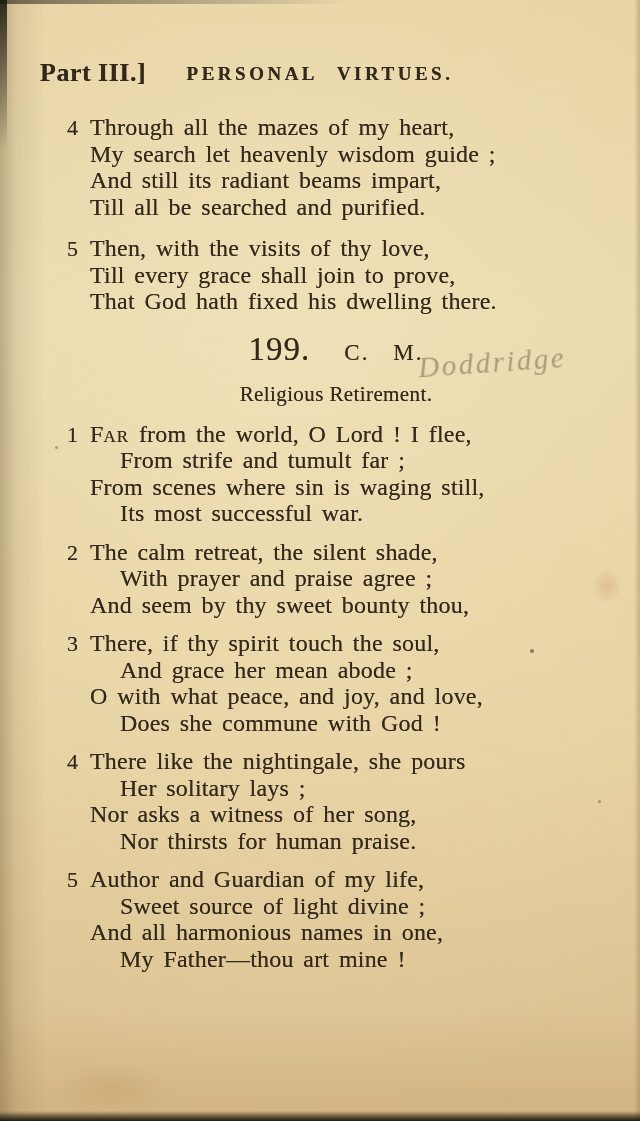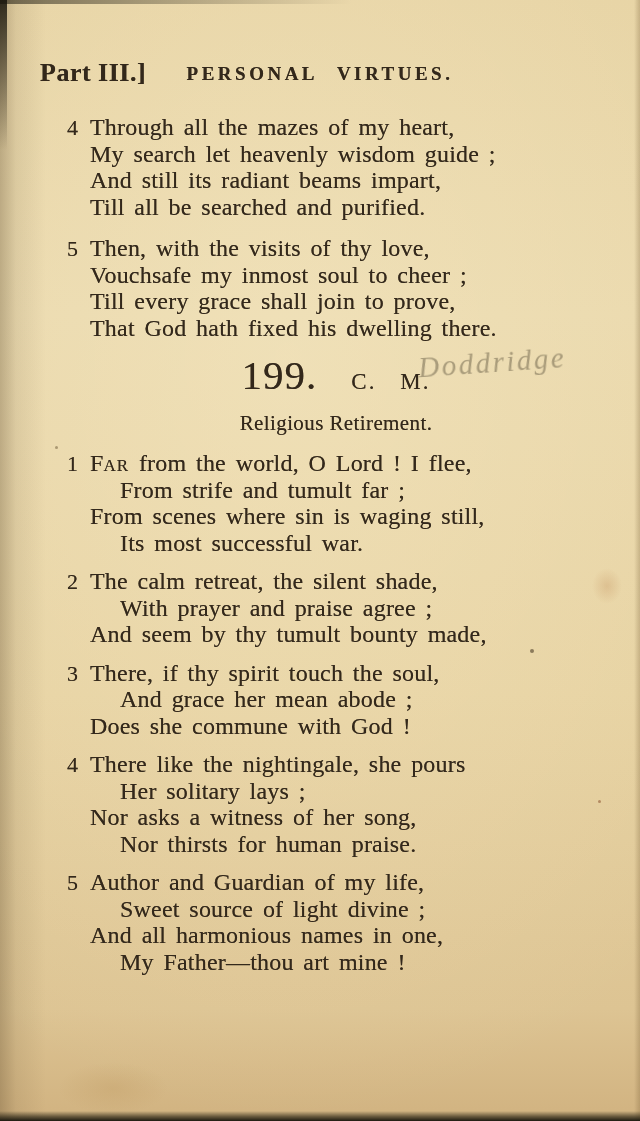--- a/index.html
+++ b/index.html
@@ -50,21 +50,21 @@
     letter-spacing:0.2px;word-spacing:3.5px;}
   #hymn-stanzas .stanza{margin-bottom:12px;}
   .vnum{position:absolute;left:-23px;top:1px;font-size:22px;}
   .vline{white-space:nowrap;}
   .stanza.cm div.vline:nth-of-type(even){padding-left:30px;}
   .sc{font-variant:small-caps;letter-spacing:1px;}
 
   
   .hymn-head{margin-top:12px;text-align:center;padding-right:52px;padding-left:34px;
     white-space:nowrap;line-height:38px;}
-  .hymn-number{font-size:41px;letter-spacing:1px;text-align:right;}
+  .hymn-number{font-size:33px;letter-spacing:1px;text-align:right;}
   .hymn-meter{font-size:23px;letter-spacing:2px;word-spacing:16px;margin-left:30px;margin-top:38px;}
   .hymn-title{margin-top:8px;text-align:center;padding-right:52px;padding-left:34px;
     font-size:21px;letter-spacing:0.4px;line-height:24px;}
   #hymn-stanzas{margin-top:15px;}
 
   
   .annotation{position:absolute;left:418px;top:344px;width:210px;
     transform:rotate(-4deg);
     font-style:italic;font-size:29px;letter-spacing:2.5px;
     color:rgba(128,116,88,0.62);text-shadow:none;
@@ -96,21 +96,20 @@
         <div class="stanza">
           <span class="vnum">4</span>
           <div class="vline">Through all the mazes of my heart,</div>
           <div class="vline">My search let heavenly wisdom guide ;</div>
           <div class="vline">And still its radiant beams impart,</div>
           <div class="vline">Till all be searched and purified.</div>
         </div>
         <div class="stanza">
           <span class="vnum">5</span>
           <div class="vline">Then, with the visits of thy love,</div>
-          <div class="vline">Vouchsafe my inmost soul to cheer ;</div>
           <div class="vline">Till every grace shall join to prove,</div>
           <div class="vline">That God hath fixed his dwelling there.</div>
         </div>
       </div>
 
     <div class="hymn-head">
       <span class="hymn-number">199.</span>
       <span class="hymn-meter">C. M.</span>
     </div>
 
@@ -121,26 +120,27 @@
           <span class="vnum">1</span>
           <div class="vline">F<span class="sc">ar</span> from the world, O Lord ! I flee,</div>
           <div class="vline">From strife and tumult far ;</div>
           <div class="vline">From scenes where sin is waging still,</div>
           <div class="vline">Its most successful war.</div>
         </div>
         <div class="stanza cm">
           <span class="vnum">2</span>
           <div class="vline">The calm retreat, the silent shade,</div>
           <div class="vline">With prayer and praise agree ;</div>
-          <div class="vline">And seem by thy tumult bounty made,</div>
+          <div class="vline">And seem by thy sweet bounty thou,</div>
         </div>
         <div class="stanza cm">
           <span class="vnum">3</span>
           <div class="vline">There, if thy spirit touch the soul,</div>
           <div class="vline">And grace her mean abode ;</div>
+          <div class="vline">O with what peace, and joy, and love,</div>
           <div class="vline">Does she commune with God !</div>
         </div>
         <div class="stanza cm">
           <span class="vnum">4</span>
           <div class="vline">There like the nightingale, she pours</div>
           <div class="vline">Her solitary lays ;</div>
           <div class="vline">Nor asks a witness of her song,</div>
           <div class="vline">Nor thirsts for human praise.</div>
         </div>
         <div class="stanza cm">

